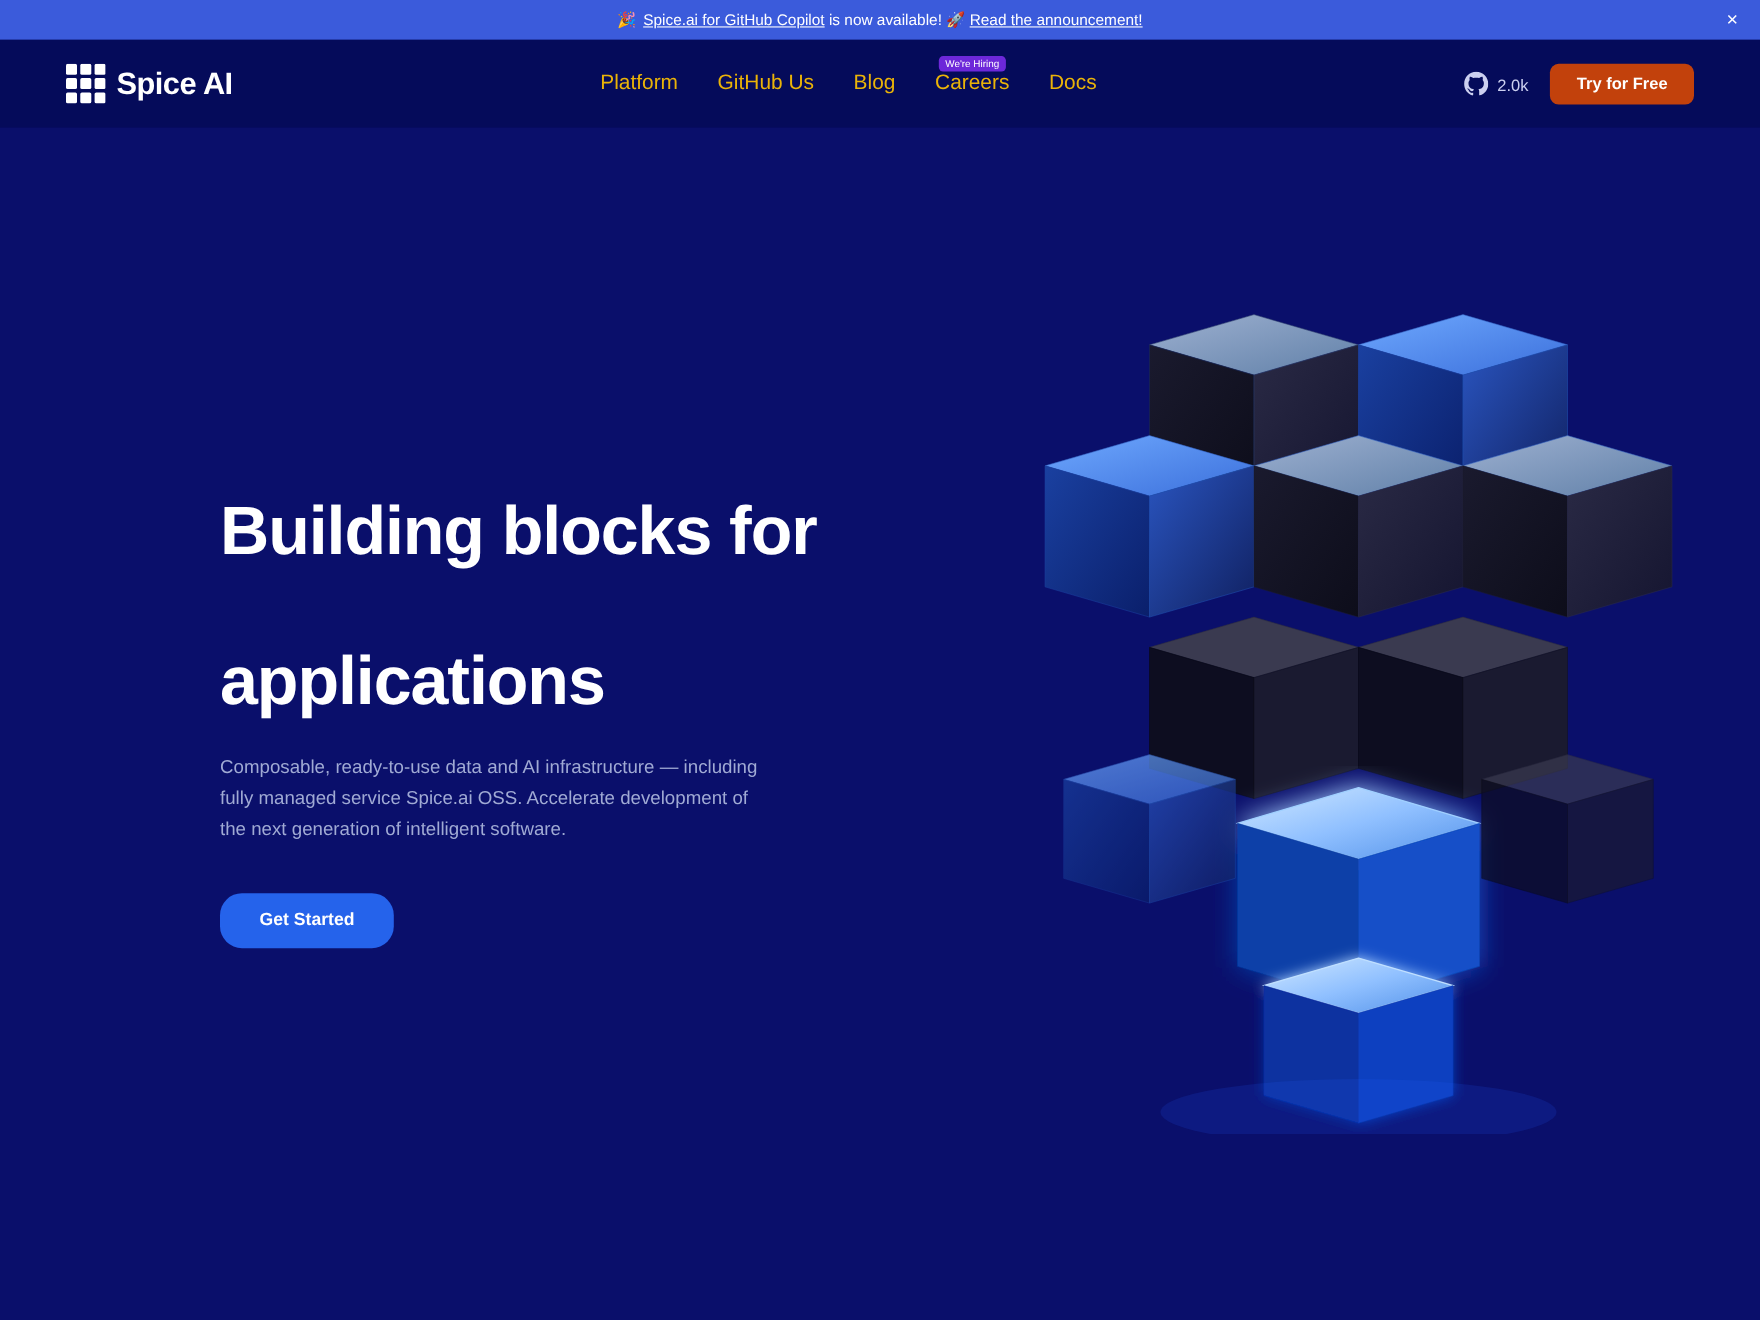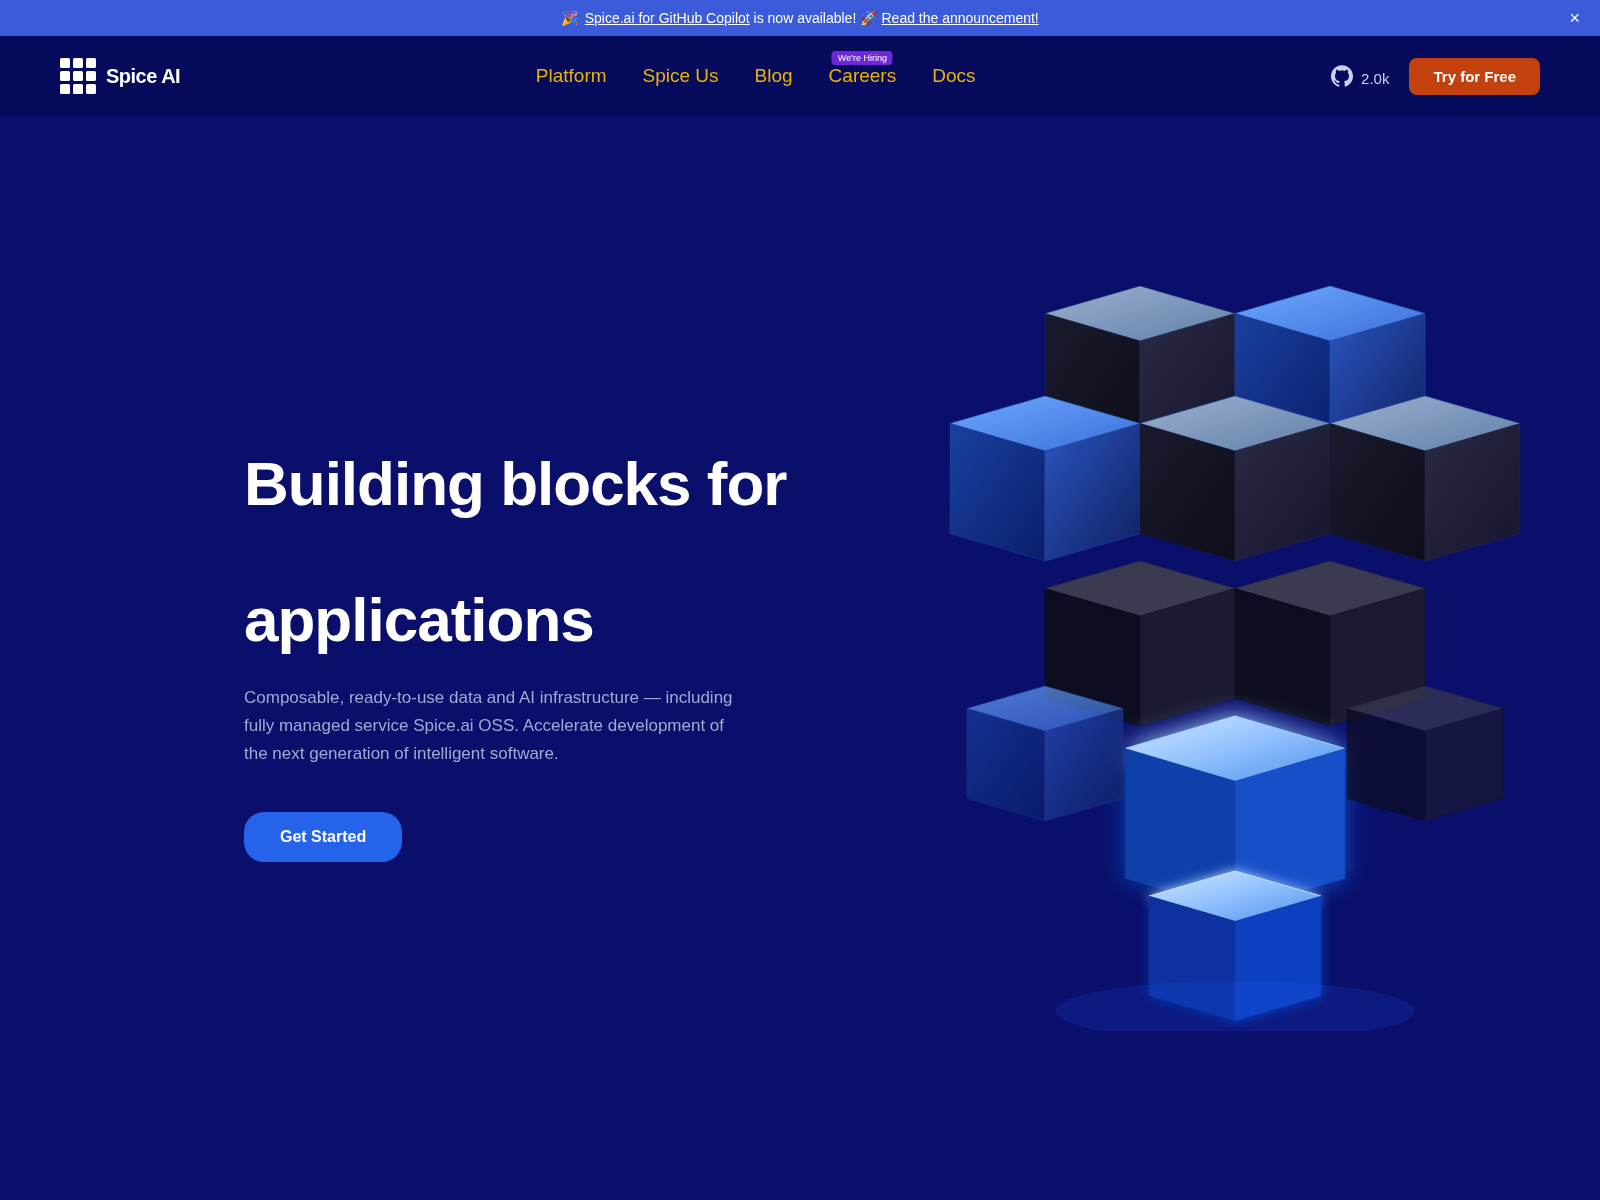--- a/index.html
+++ b/index.html
@@ -52,21 +52,21 @@
       height: 80px;
       background: #050b5a;
     }
 
     .logo {
       display: flex;
       align-items: center;
       gap: 10px;
       text-decoration: none;
       color: #fff;
-      font-size: 20px;
+      font-size: 28px;
       font-weight: 700;
       letter-spacing: -0.5px;
     }
 
     .logo-icon {
       width: 36px;
       height: 36px;
     }
 
     .nav-links {
@@ -137,21 +137,20 @@
     }
 
     
     .hero {
       display: flex;
       align-items: center;
       justify-content: space-between;
       padding: 80px 120px 80px 200px;
       min-height: calc(1200px - 120px);
       position: relative;
-      margin-left: 44px;
     }
 
     .hero-left {
       max-width: 580px;
       z-index: 2;
     }
 
     .hero-title {
       font-size: 62px;
       font-weight: 800;
@@ -239,21 +238,21 @@
       <rect x="26" y="26" width="10" height="10" rx="1.5" fill="white"></rect>
     </svg>
     <span>Spice AI</span>
   </a>
 
   <ul class="nav-links">
     <li>
       <a href="#">Platform</a>
     </li>
     <li>
-      <a href="#">Spice Us</a>
+      <a href="#">GitHub Us</a>
     </li>
     <li>
       <a href="#">Blog</a>
     </li>
     <li class="careers-wrapper">
       <span class="hiring-badge">We're Hiring</span>
       <a href="#">Careers</a>
     </li>
     <li>
       <a href="#">Docs</a>

